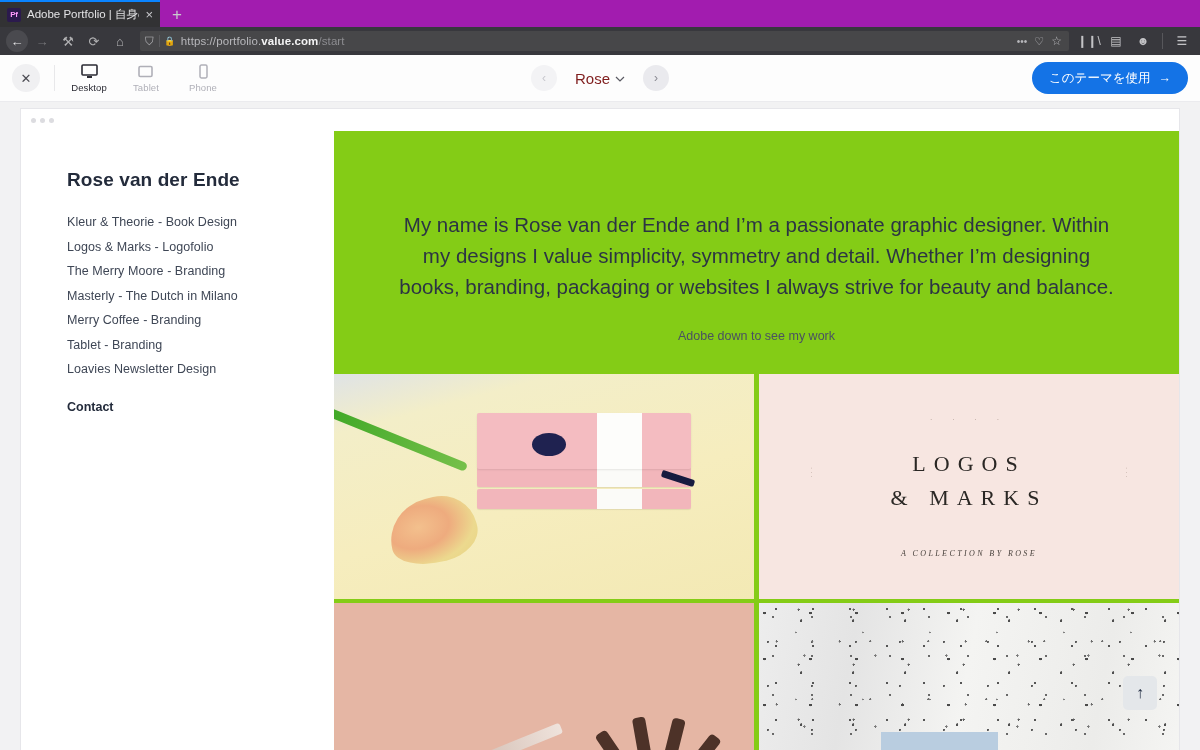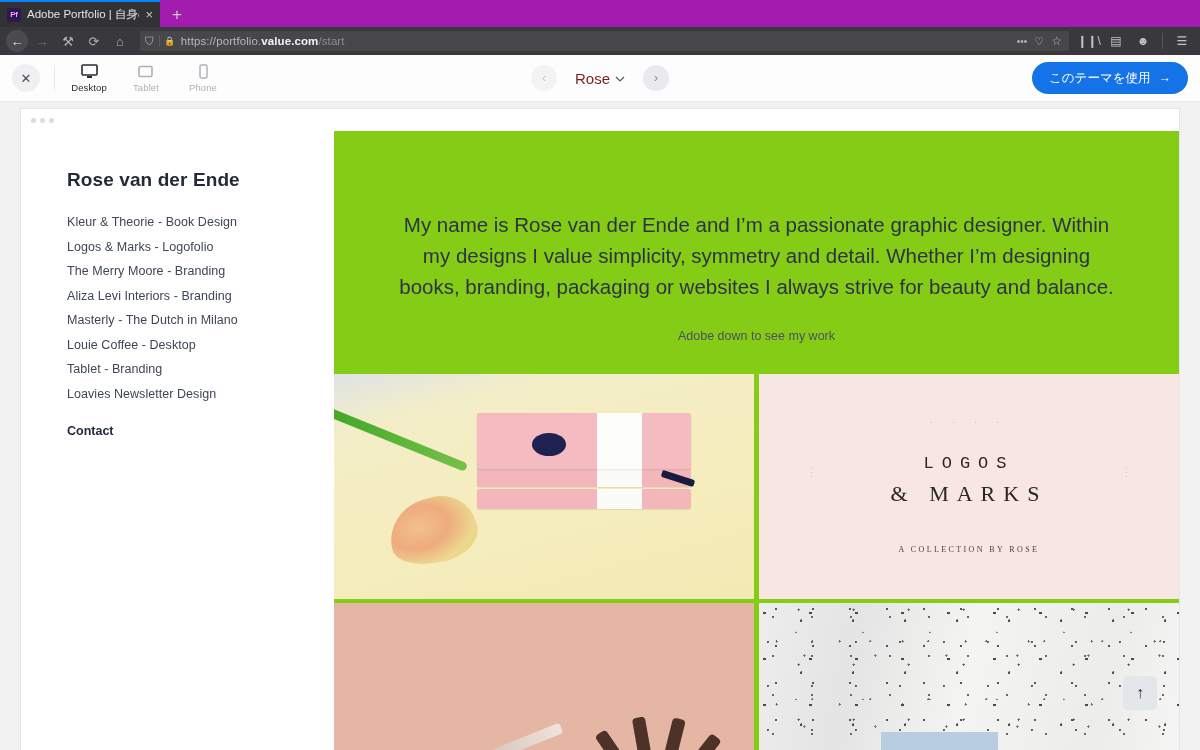--- a/index.html
+++ b/index.html
@@ -182,25 +182,25 @@
     border-radius: 55% 45% 48% 60% / 70% 60% 45% 40%;
     transform: rotate(-14deg);
   }
 
   
   .tile-logos {
     background: #f7e6e1; display: flex; flex-direction: column;
     align-items: center; justify-content: center; color: #2a2724;
   }
   .logos-dots { font-size: 7px; letter-spacing: 9px; color: #b6a49c; margin-bottom: 28px; }
-  .logos-l1 { font-family: Liberation Mono, monospace; font-size: 17px; letter-spacing: 8px; }
+  .logos-l1 { font-family: Liberation Serif, serif; font-size: 22px; letter-spacing: 8px; }
   .logos-l2 { font-family: "Liberation Serif", serif; font-size: 22px; letter-spacing: 8px; margin-top: 8px; }
   .logos-sub {
     font-family: "Liberation Serif", serif; font-size: 8px; letter-spacing: 2.4px;
-    margin-top: 38px; color: #4a433e;
+    margin-top: 38px; color: #4a433e; font-style: italic;
   }
   .side-mark {
     position: absolute; font-size: 7px; color: #c3b0a8; line-height: 1.9;
     writing-mode: vertical-rl;
   }
   .side-mark.l { left: 11%; top: 41%; }
   .side-mark.r { right: 11%; top: 41%; }
 
   
   .tile-brush { background: #e5b6a4; }
@@ -346,23 +346,22 @@
         <span class="prev-dot"></span>
       </div>
 
       <div class="site">
 
         <div class="site-nav">
           <div class="site-title">Rose van der Ende</div>
           <div class="nav-link">Kleur &amp; Theorie - Book Design</div>
           <div class="nav-link">Logos &amp; Marks - Logofolio</div>
           <div class="nav-link">The Merry Moore - Branding</div>
-          <div class="nav-link">Aliza Levi Interiors - Branding</div>
           <div class="nav-link">Masterly - The Dutch in Milano</div>
-          <div class="nav-link">Louie Coffee - Desktop</div>
+          <div class="nav-link">Merry Coffee - Branding</div>
           <div class="nav-link">Tablet - Branding</div>
           <div class="nav-link">Loavies Newsletter Design</div>
           <div class="nav-gap"></div>
           <div class="nav-head">Contact</div>
         </div>
 
         <div class="site-main">
           <div class="hero">
             <p>My name is Rose van der Ende and I’m a passionate graphic designer. Within my designs I value simplicity,  symmetry and detail. Whether I’m designing books, branding, packaging or websites I always strive for beauty and balance.</p>
             <div class="scroll">Adobe down to see my work</div>

